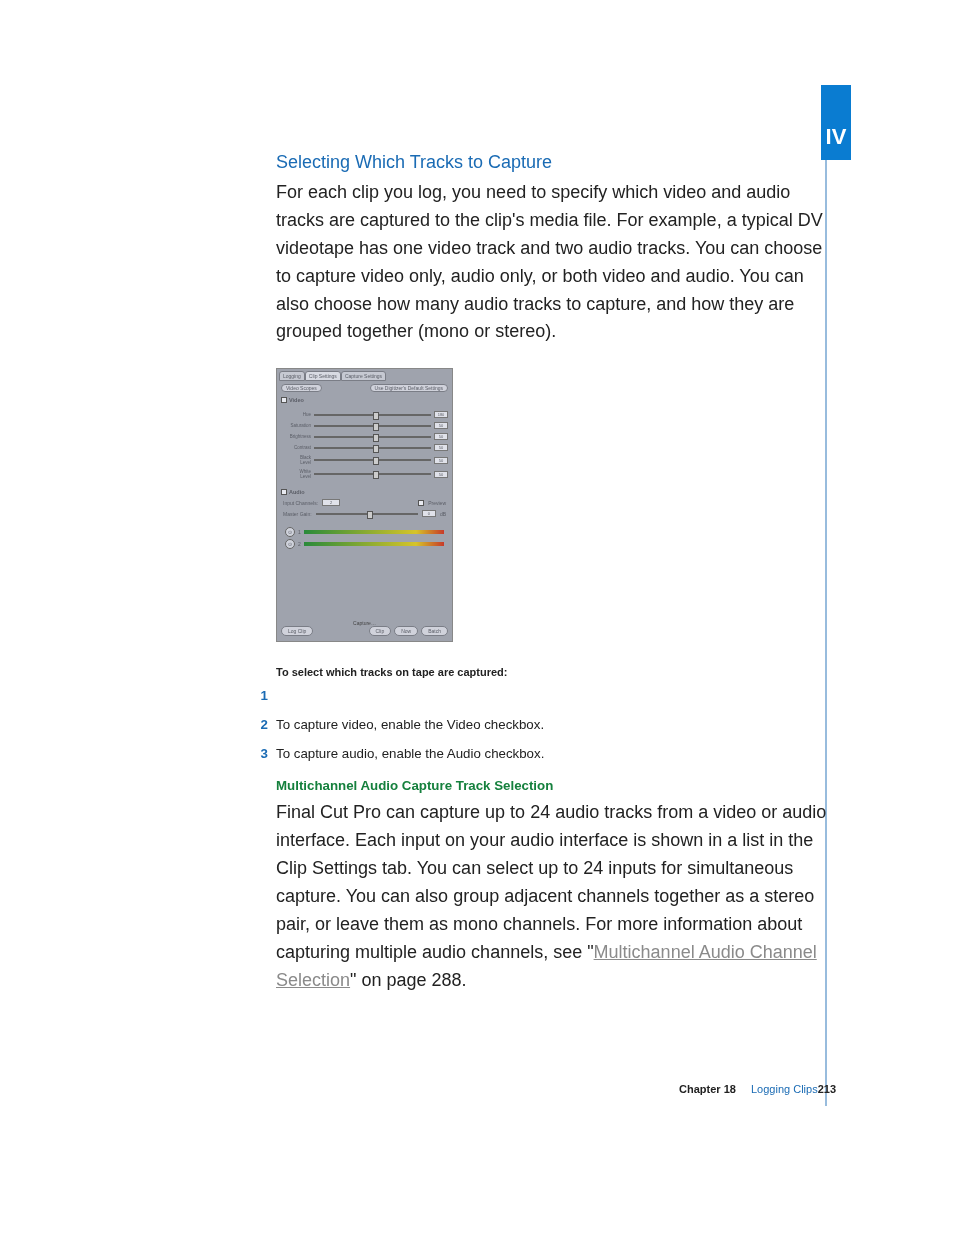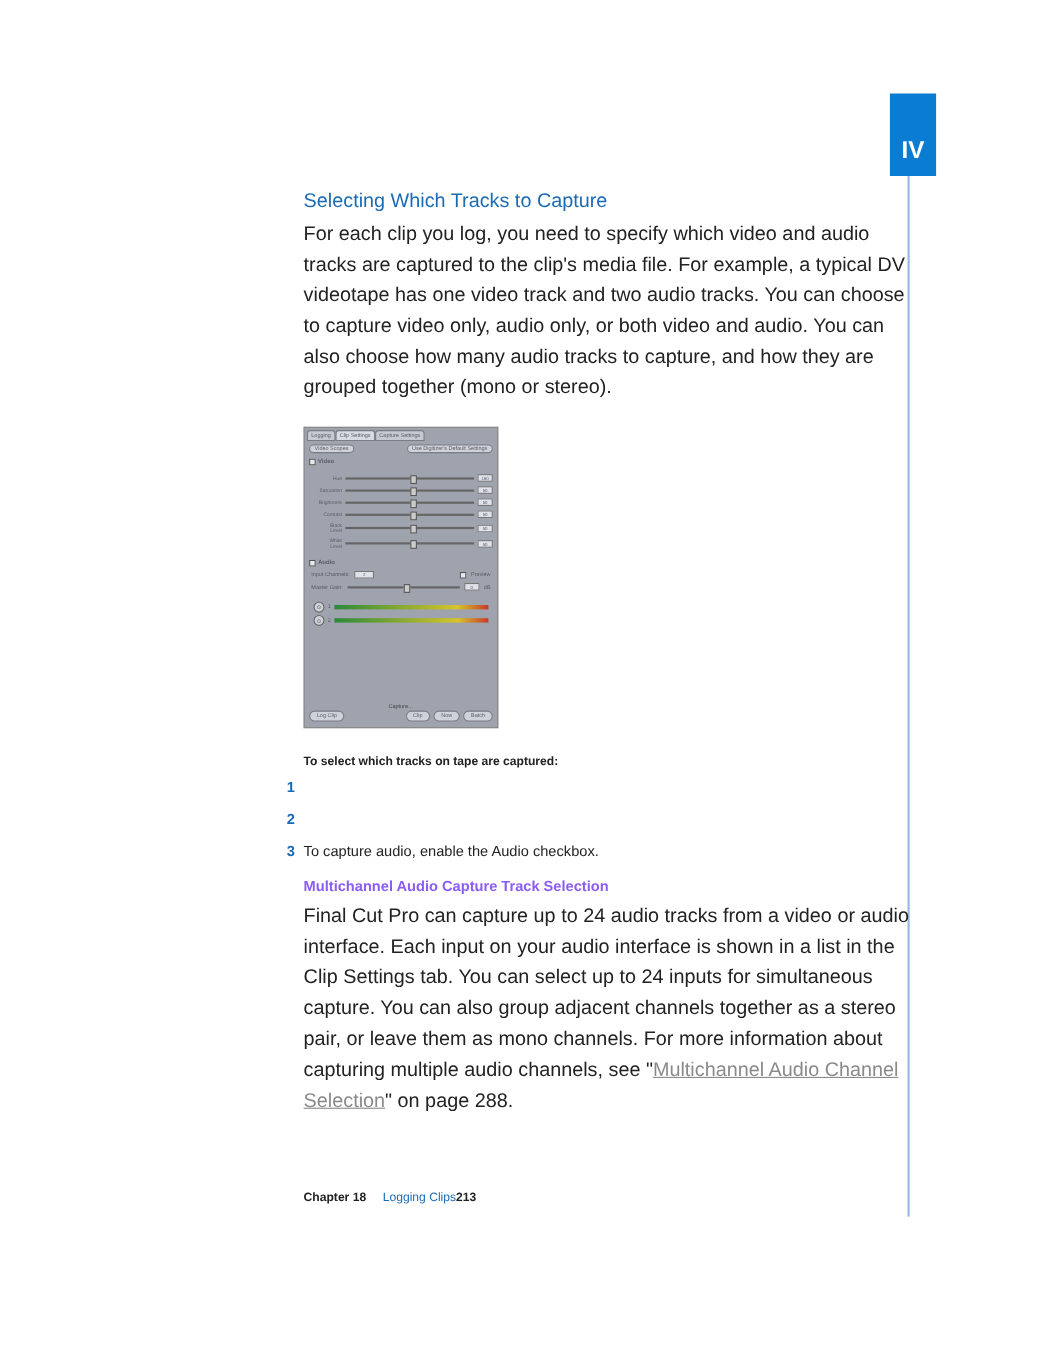--- a/index.html
+++ b/index.html
@@ -9,34 +9,34 @@
     color: #222;
     background: #fff;
     width: 954px;
     height: 1235px;
     position: relative;
   }
   .part-tab {
     position: absolute;
     top: 85px;
     right: 103px;
-    width: 42px;
+    width: 30px;
     height: 75px;
     background: #0a7cd1;
     color: #fff;
     font-size: 22px;
     font-weight: bold;
     display: flex;
     align-items: flex-end;
     justify-content: center;
     padding-bottom: 10px;
   }
   .page-content {
     position: absolute;
-    top: 172px;
+    top: 152px;
     left: 276px;
     width: 560px;
   }
   .section-heading {
     color: #1a6bb4;
     font-size: 18px;
     font-weight: 500;
     margin-bottom: 6px;
   }
   .body-text {
@@ -114,33 +114,33 @@
   }
   .step-num {
     color: #1a6bb4;
     font-weight: bold;
     width: 20px;
     margin-left: -20px;
     text-align: right;
     padding-right: 8px;
   }
   .subhead {
-    color: #8b5cf6;
+    color: #15803d;
     font-weight: bold;
     font-size: 13.3px;
     margin: 14px 0 6px 0;
   }
   .link-text { color: #8a8a8a; text-decoration: underline; }
   .page-footer {
     position: absolute;
     bottom: 140px;
     left: 276px;
     width: 560px;
     display: flex;
-    justify-content: flex-start;
+    justify-content: flex-end;
     font-size: 11px;
   }
   .footer-left .chap-bold { font-weight: bold; }
   .footer-left .chap-title { color: #1a6bb4; margin-left: 12px; }
   .footer-right { color: #222; font-weight: bold; }
   .blue-rule {
     position: absolute;
     top: 160px;
     right: 127px;
     width: 2px;
@@ -249,20 +249,21 @@
   </div>
 
   <p class="instructions-head">To select which tracks on tape are captured:</p>
 
   <div class="steps">
     <div class="step">
       <span class="step-num">1</span>
     </div>
     <div class="step">
       <span class="step-num">2</span>
+      <span>To capture video, enable the Video checkbox.</span>
     </div>
     <div class="step">
       <span class="step-num">3</span>
       <span>To capture audio, enable the Audio checkbox.</span>
     </div>
   </div>
 
   <p class="subhead">Multichannel Audio Capture Track Selection</p>
   <p class="body-text">
     <span>Final Cut Pro can capture up to 24 audio tracks from a video or audio interface. Each input on your audio interface is shown in a list in the Clip Settings tab. You can select up to 24 inputs for simultaneous capture. You can also group adjacent channels together as a stereo pair, or leave them as mono channels. For more information about capturing multiple audio channels, see "</span><span class="link-text">Multichannel Audio Channel Selection</span><span>" on page 288.</span>

